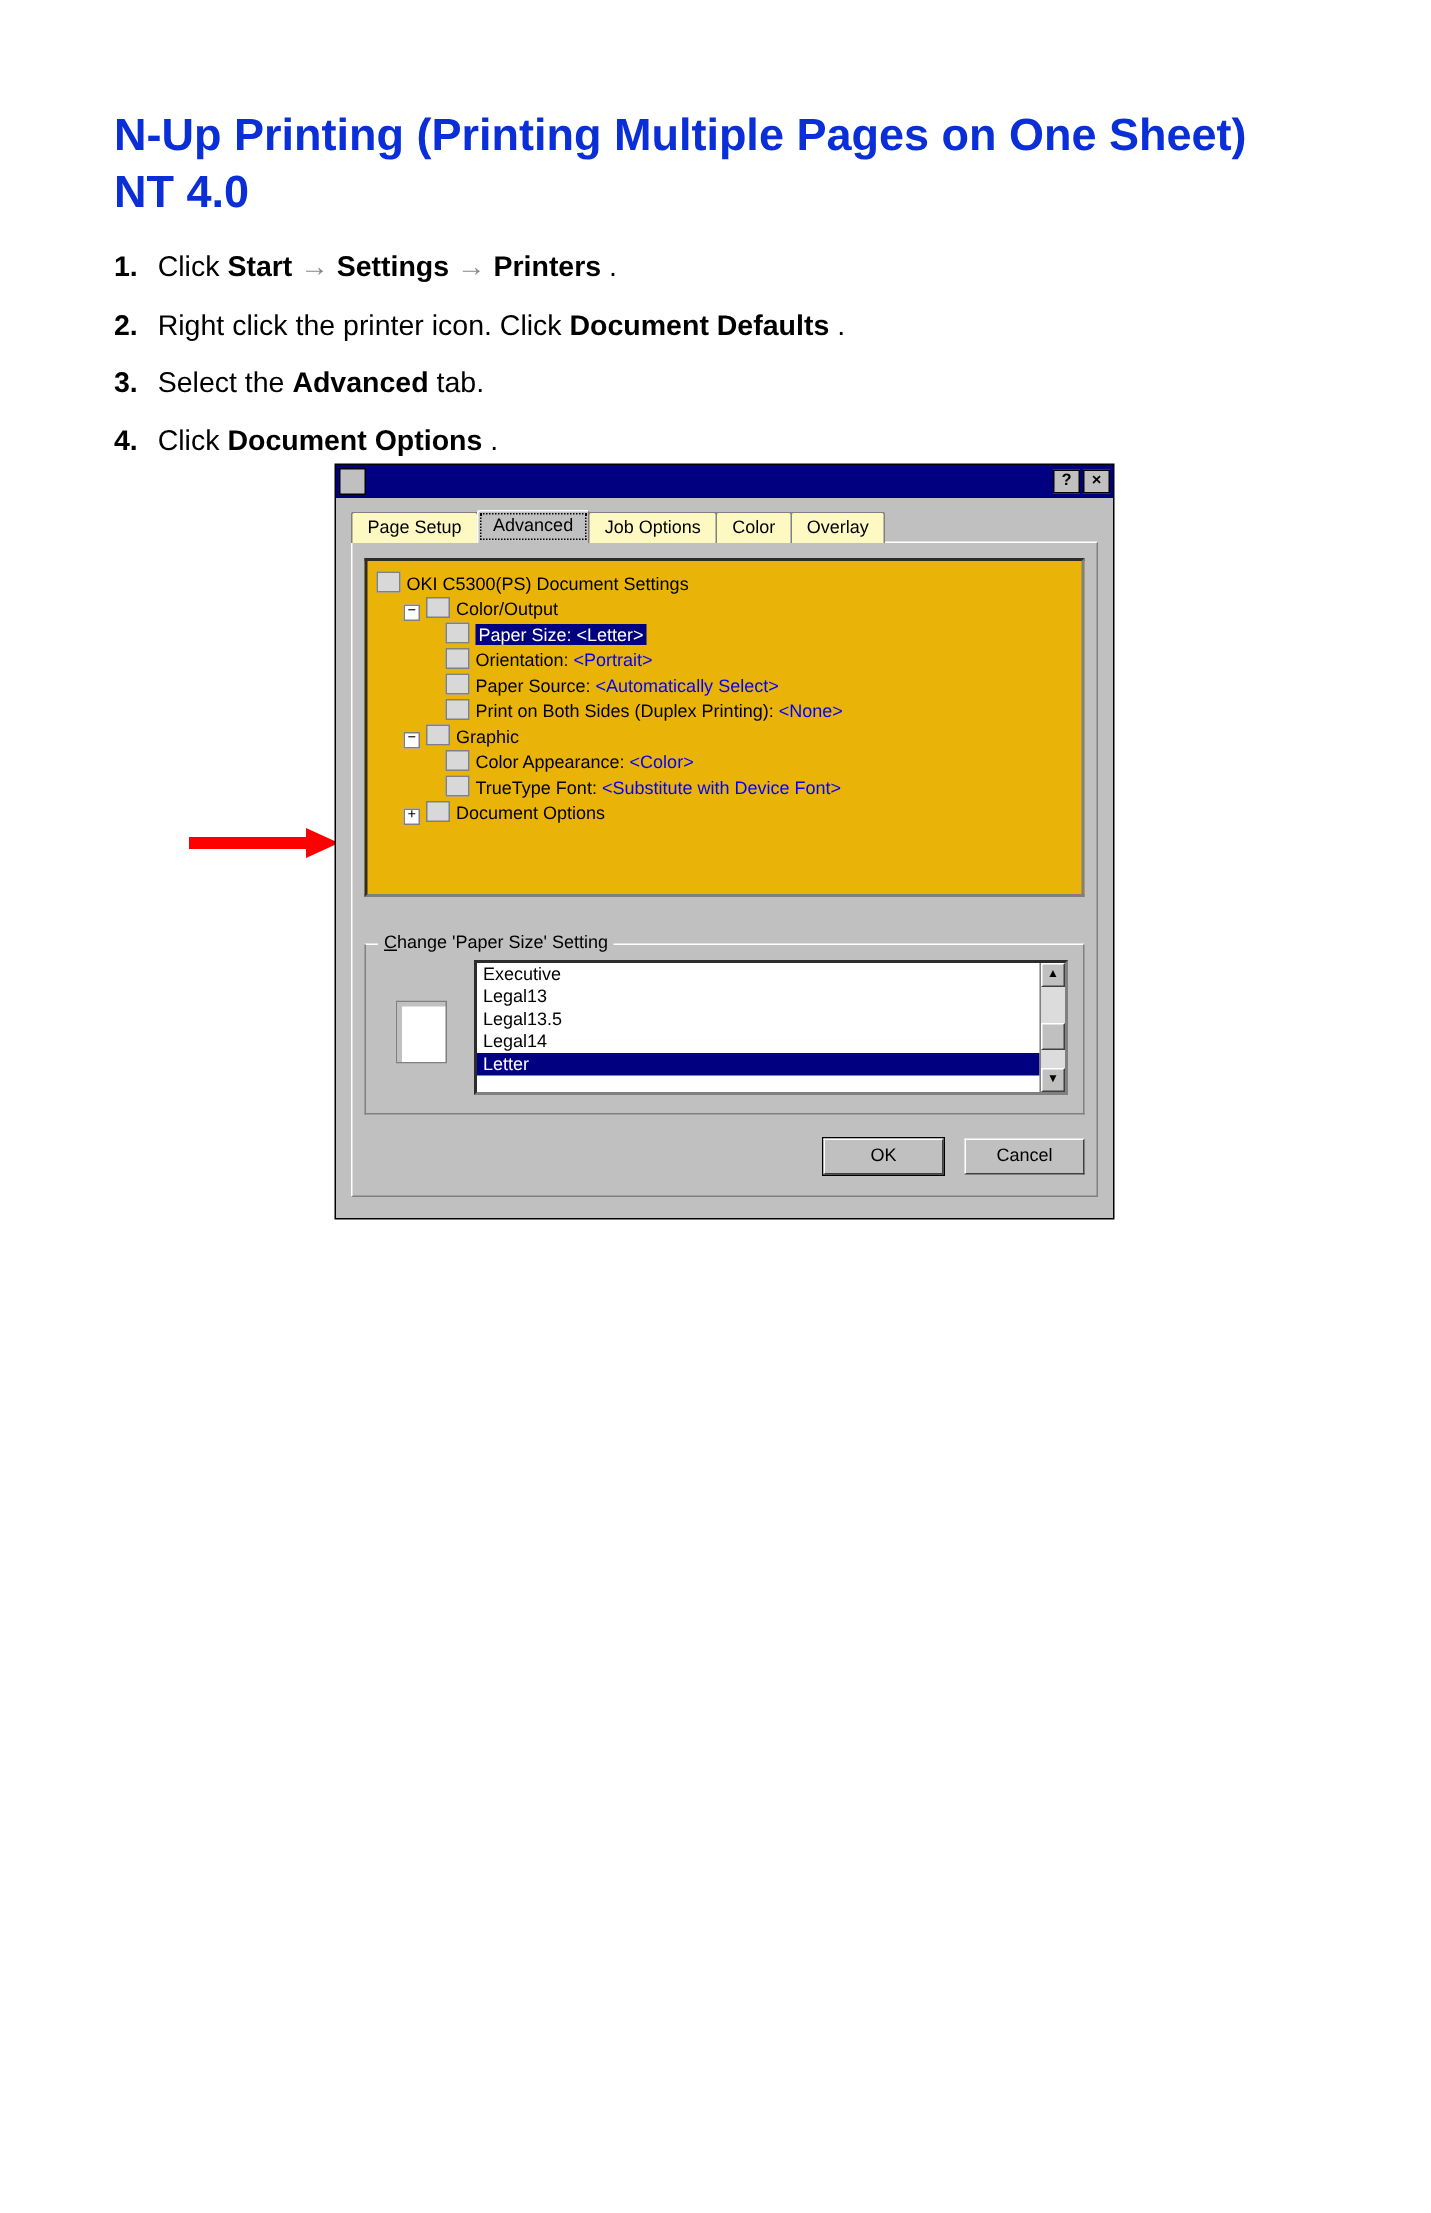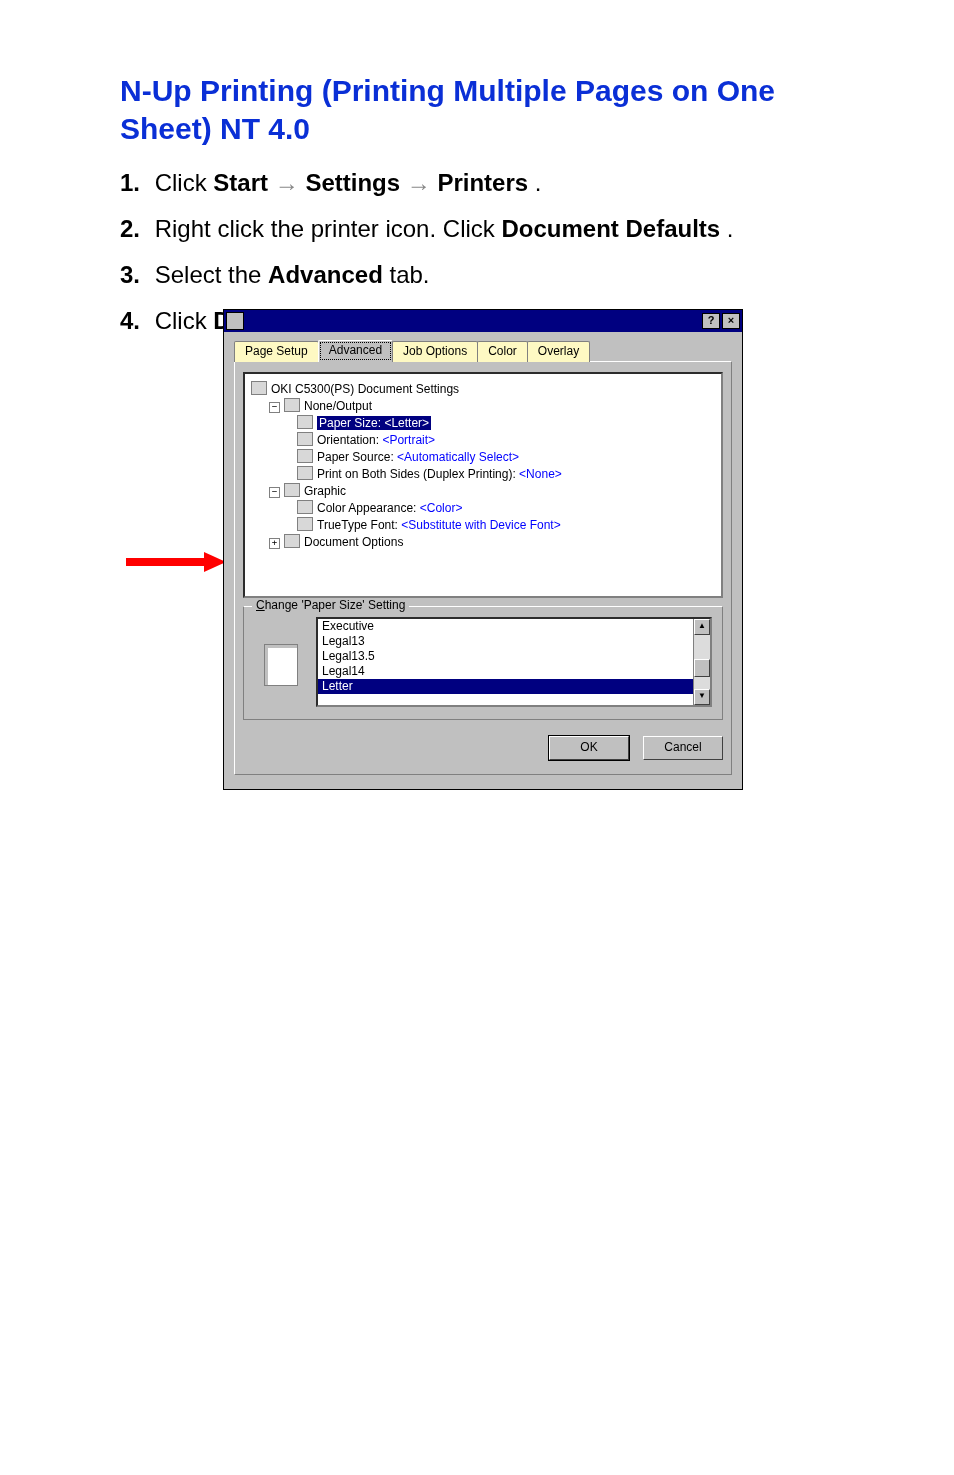--- a/index.html
+++ b/index.html
@@ -6,31 +6,31 @@
     margin: 0;
     background: #fff;
     font-family: Arial, Helvetica, sans-serif;
     color: #000;
   }
   .page {
     width: 954px;
     height: 1475px;
     position: relative;
     box-sizing: border-box;
-    padding: 72px 100px 0 120px;
+    padding: 72px 100px 0 76px;
   }
   .title {
     color: #0a2fd6;
     font-weight: 700;
     font-size: 30px;
     line-height: 1.25;
     margin-bottom: 18px;
   }
   .step-row {
-    font-size: 24px;
+    font-size: 19px;
     line-height: 1.5;
     margin-bottom: 10px;
   }
   .step-row .num { font-weight: 700; margin-right: 8px; }
   .arrow-grey { color: #888; }
 
   
   .dlg-wrap {
     position: absolute;
     left: 224px;
@@ -94,21 +94,21 @@
     padding-bottom: 4px;
   }
   .tabpane {
     border: 1px solid #fff;
     border-right-color: #808080;
     border-bottom-color: #808080;
     background: #c0c0c0;
     padding: 10px 8px 14px;
   }
   .tree-box {
-    background: #ffffff;
+    background: #eab308;
     border: 2px inset #808080;
     height: 210px;
     padding: 6px 6px;
     overflow: hidden;
   }
   .tnode { white-space: nowrap; margin: 1px 0; }
   .tindent1 { padding-left: 18px; }
   .tindent2 { padding-left: 46px; }
   .val { color: #0000ff; }
   .sel { background: #000080; color: #fff; padding: 0 2px; margin-top: 16px; }
@@ -127,21 +127,21 @@
     width: 14px; height: 12px;
     background: #d8d8d8;
     border: 1px solid #808080;
     margin-right: 4px;
     vertical-align: -2px;
   }
 
   .groupbox {
     border: 1px solid #808080;
     border-top-color: #fff;
-    margin-top: 8px;
+    margin-top: 31px;
     padding: 10px 10px 12px;
     position: relative;
   }
   .groupbox .gtitle {
     position: absolute;
     top: -9px; left: 8px;
     background: #c0c0c0;
     padding: 0 4px;
     font-size: 12px;
   }
@@ -280,21 +280,21 @@
         <div class="tab active">Advanced</div>
         <div class="tab">Job Options</div>
         <div class="tab">Color</div>
         <div class="tab">Overlay</div>
       </div>
       <div class="tabpane">
 
         <div class="tree-box">
           <div class="tnode"><span class="nicon"></span><span>OKI C5300(PS) Document Settings</span></div>
 
-          <div class="tnode tindent1"><span class="minusbox">−</span><span class="nicon"></span><span>None/Output</span></div>
+          <div class="tnode tindent1"><span class="minusbox">−</span><span class="nicon"></span><span>Color/Output</span></div>
 
           <div class="tnode tindent2"><span class="nicon"></span><span class="sel"><span>Paper Size: </span><span>&lt;Letter&gt;</span></span></div>
           <div class="tnode tindent2"><span class="nicon"></span><span>Orientation: </span><span class="val">&lt;Portrait&gt;</span></div>
           <div class="tnode tindent2"><span class="nicon"></span><span>Paper Source: </span><span class="val">&lt;Automatically Select&gt;</span></div>
           <div class="tnode tindent2"><span class="nicon"></span><span>Print on Both Sides (Duplex Printing): </span><span class="val">&lt;None&gt;</span></div>
 
           <div class="tnode tindent1"><span class="minusbox">−</span><span class="nicon"></span><span>Graphic</span></div>
           <div class="tnode tindent2"><span class="nicon"></span><span>Color Appearance: </span><span class="val">&lt;Color&gt;</span></div>
           <div class="tnode tindent2"><span class="nicon"></span><span>TrueType Font: </span><span class="val">&lt;Substitute with Device Font&gt;</span></div>
 

